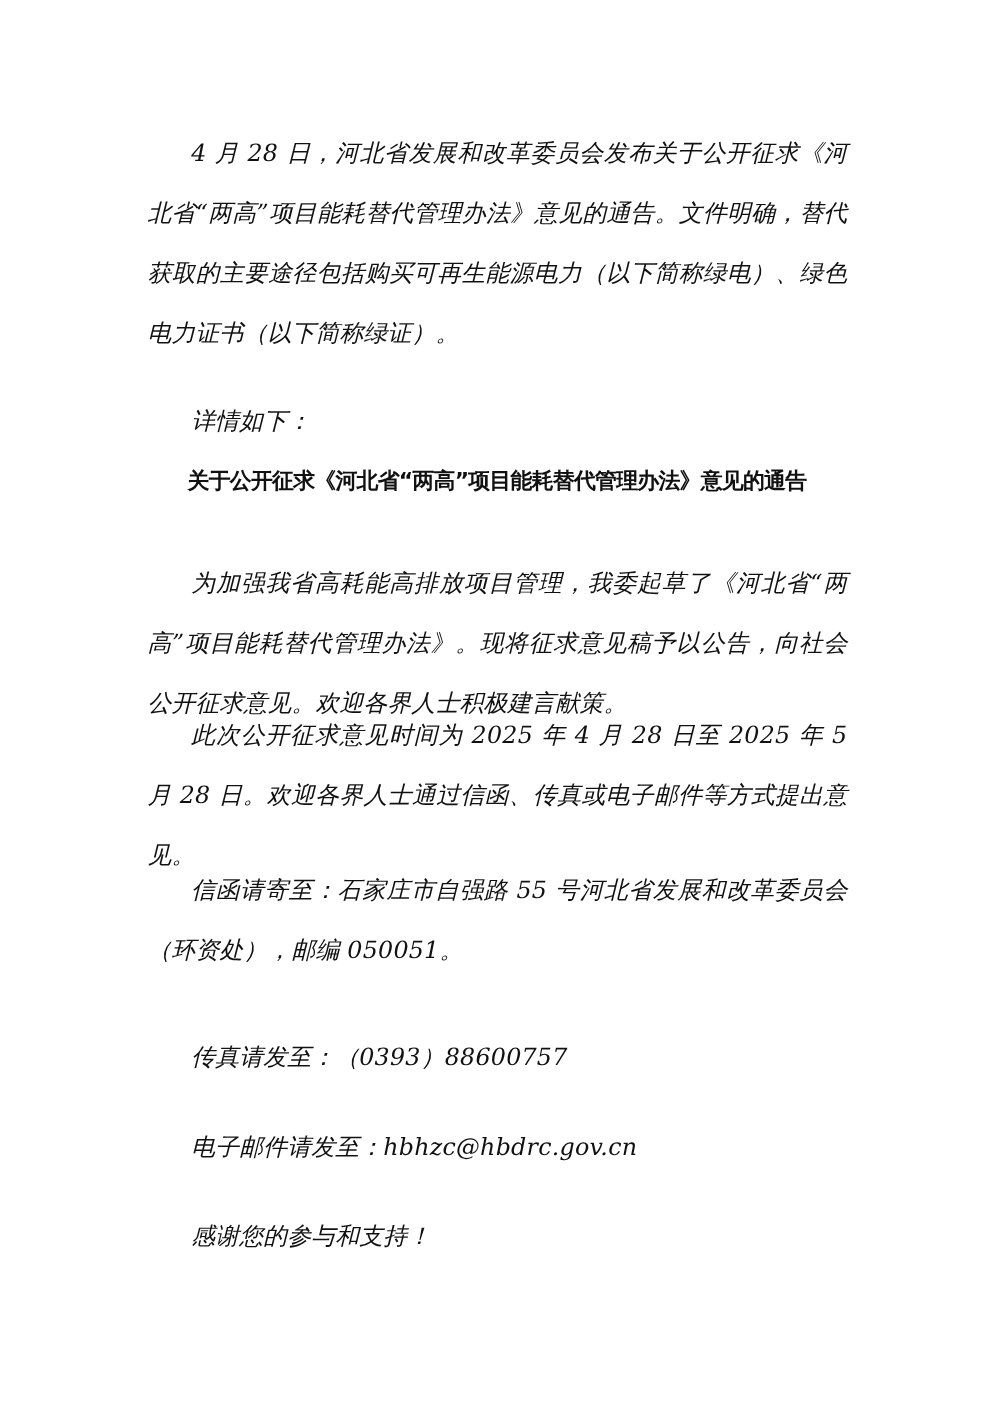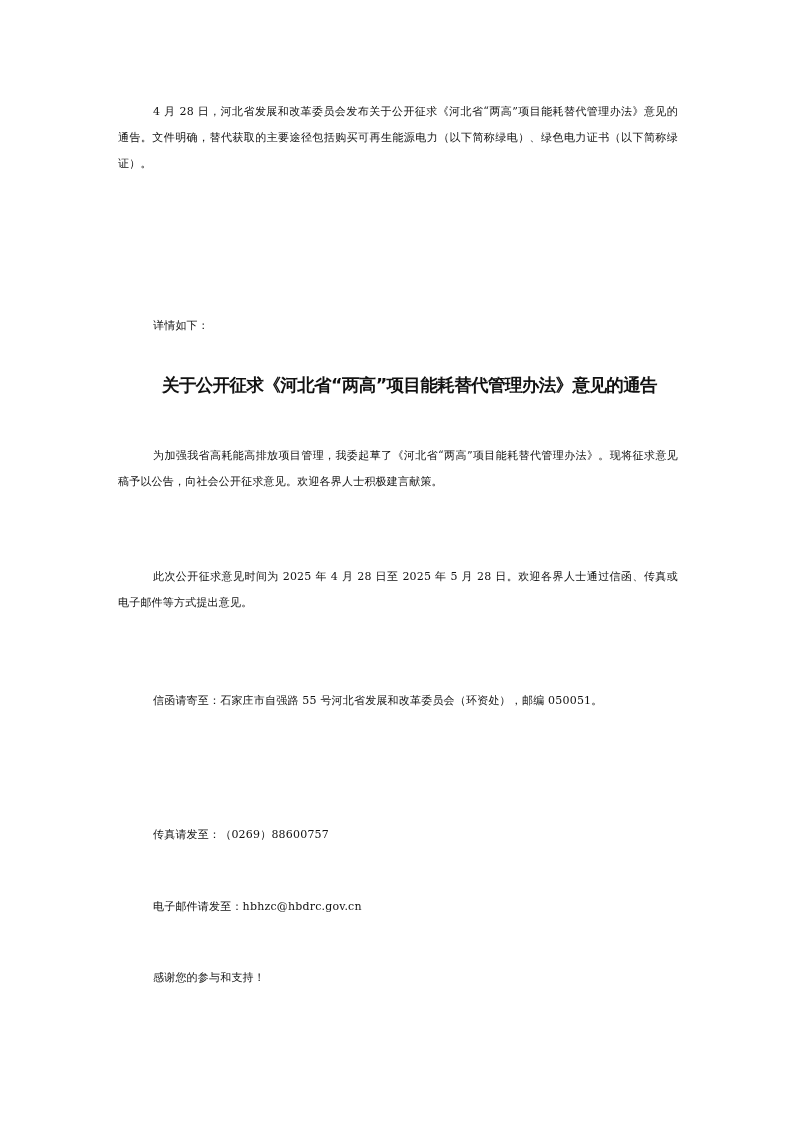--- a/index.html
+++ b/index.html
@@ -18,30 +18,31 @@
     .page {
       position: absolute;
       left: 118px;
       top: 0;
       width: 560px;
     }
     .para {
       position: absolute;
       left: 0;
       width: 560px;
-      font-size: 11px;
-      line-height: 26px;
+      font-size: 19px;
+      line-height: 48px;
       text-indent: 35px;
       letter-spacing: 0.2px;
       margin: 0;
       text-align: justify;
+      font-style: italic;
     }
     .heading {
       position: absolute;
-      left: 12px;
+      left: 0;
       width: 600px;
       font-size: 17.5px;
       line-height: 34px;
       text-indent: 32px;
       font-weight: bold;
       margin: 0;
       white-space: nowrap;
       font-family: "DejaVu Sans", "Liberation Sans", sans-serif;
       letter-spacing: -0.6px;
     }
@@ -56,19 +57,19 @@
   <p class="para" style="top:313px;">详情如下：</p>
 
   <p class="heading" style="top:368px;">关于公开征求《河北省“两高”项目能耗替代管理办法》意见的通告</p>
 
   <p class="para" style="top:443px;">为加强我省高耗能高排放项目管理，我委起草了《河北省“两高”项目能耗替代管理办法》。现将征求意见稿予以公告，向社会公开征求意见。欢迎各界人士积极建言献策。</p>
 
   <p class="para" style="top:564px;">此次公开征求意见时间为 2025 年 4 月 28 日至 2025 年 5 月 28 日。欢迎各界人士通过信函、传真或电子邮件等方式提出意见。</p>
 
   <p class="para" style="top:688px;">信函请寄至：石家庄市自强路 55 号河北省发展和改革委员会（环资处），邮编 050051。</p>
 
-  <p class="para" style="top:822px;">传真请发至：（0269）88600757</p>
+  <p class="para" style="top:822px;">传真请发至：（0393）88600757</p>
 
   <p class="para" style="top:894px;">电子邮件请发至：hbhzc@hbdrc.gov.cn</p>
 
   <p class="para" style="top:965px;">感谢您的参与和支持！</p>
 
 </div>
 
 </body></html>

